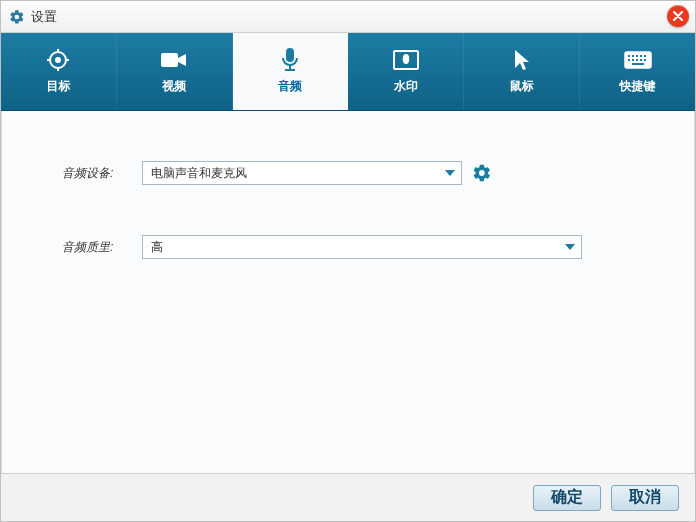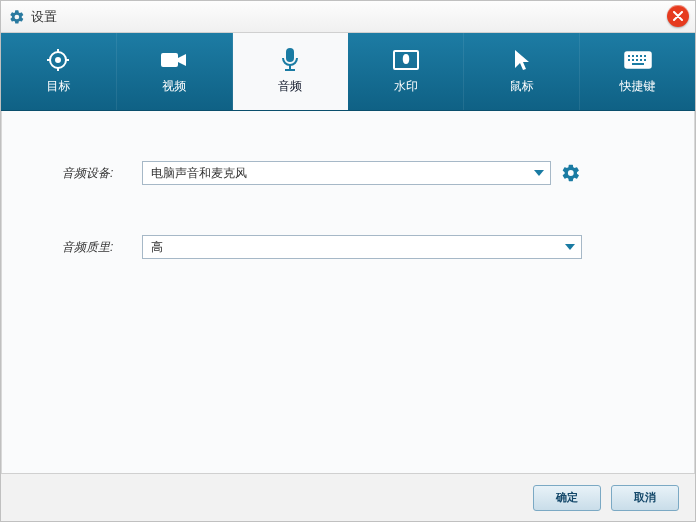--- a/index.html
+++ b/index.html
@@ -24,55 +24,55 @@
     .tabbar {
       height: 78px; background: linear-gradient(#1d7ca4, #0f6185);
       display: flex; border-bottom: 1px solid #0a4f6d;
     }
     .tab {
       flex: 1; display: flex; flex-direction: column; align-items: center;
       justify-content: center; color: #fff; cursor: pointer; gap: 6px;
       border-right: 1px solid rgba(255,255,255,0.08);
     }
     .tab:last-child { border-right: none; }
-    .tab.active { background: #f8f9fa; color: #0f172a; }
+    .tab.active { background: #f8f9fa; color: #0369a1; }
     .tab .icon { width: 28px; height: 24px; display: flex; align-items: center; justify-content: center; }
-    .tab .label { font-size: 12px; font-weight: normal; }
+    .tab .label { font-size: 12px; font-weight: bold; }
     .content {
       flex: 1; background: #fafbfc; padding: 50px 40px 20px 60px;
       border-left: 1px solid #d8d8d8; border-right: 1px solid #d8d8d8;
     }
     .row { display: flex; align-items: center; margin-bottom: 50px; }
     .row-label { width: 80px; color: #333; text-align: left; font-style: italic; }
     .select-wrap { position: relative; display: flex; align-items: center; }
     .select {
       height: 24px; border: 1px solid #a6b8c7; background: #fff;
       padding: 0 28px 0 8px; font-size: 12px; color: #333;
       position: relative; display: flex; align-items: center; cursor: pointer;
     }
     .select .caret {
       position: absolute; right: 6px; top: 50%; transform: translateY(-50%);
       width: 0; height: 0; border-left: 5px solid transparent;
       border-right: 5px solid transparent; border-top: 6px solid #1a7ba3;
     }
-    .select.w1 { width: 409px; }
+    .select.w1 { width: 320px; }
     .select.w2 { width: 440px; }
     .gear-btn {
       margin-left: 10px; color: #1a7ba3; cursor: pointer; display: flex;
     }
     .footer {
       height: 48px; background: #f2f2f2; border-top: 1px solid #d0d0d0;
       display: flex; align-items: center; justify-content: flex-end;
       padding: 0 16px; gap: 10px;
     }
     .btn {
       min-width: 68px; height: 26px; border: 1px solid #7ba9c4;
       background: linear-gradient(#e8f2f8, #c9dde9); border-radius: 3px;
       display: flex; align-items: center; justify-content: center;
-      color: #14486a; font-size: 11px; cursor: pointer; font-weight: bold;
+      color: #14486a; font-size: 16px; cursor: pointer; font-weight: bold;
       padding: 0 12px;
     }
   </style>
 </head>
 <body>
 
 <div class="window">
 
   <div class="titlebar">
     <span class="gear">

